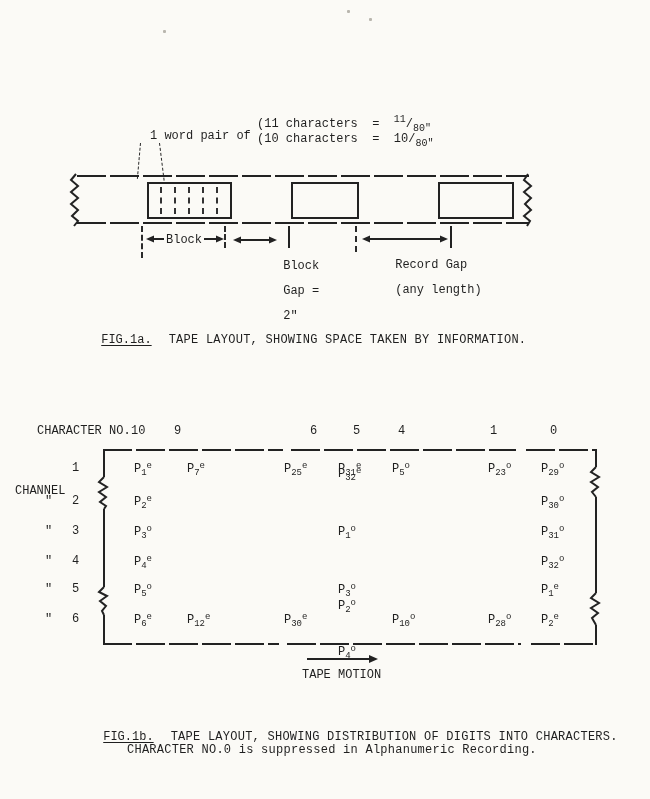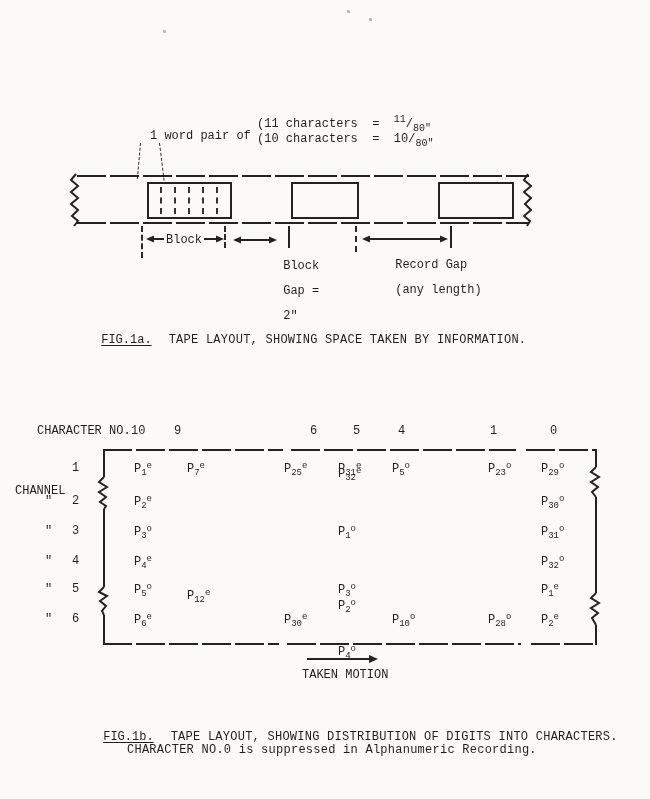--- a/index.html
+++ b/index.html
@@ -131,29 +131,29 @@
         <span class="t " style="left: 338px; top: 554px; margin-top: 44px;">P<sub>2</sub><sup>o</sup></span>
         <span class="t " style="left: 541px; top: 554px;">P<sub>32</sub><sup>o</sup></span>
         <span class="t " style="left: 45px; top: 582px;">"</span>
         <span class="t " style="left: 72px; top: 582px;">5</span>
         <span class="t " style="left: 134px; top: 582px;">P<sub>5</sub><sup>o</sup></span>
         <span class="t " style="left: 338px; top: 582px;">P<sub>3</sub><sup>o</sup></span>
         <span class="t " style="left: 541px; top: 582px;">P<sub>1</sub><sup>e</sup></span>
         <span class="t " style="left: 45px; top: 612px;">"</span>
         <span class="t " style="left: 72px; top: 612px;">6</span>
         <span class="t " style="left: 134px; top: 612px;">P<sub>6</sub><sup>e</sup></span>
-        <span class="t " style="left: 187px; top: 588px;">P<sub>12</sub><sup>e</sup></span>
+        <span class="t " style="left: 187px; top: 612px;">P<sub>12</sub><sup>e</sup></span>
         <span class="t " style="left: 284px; top: 612px;">P<sub>30</sub><sup>e</sup></span>
         <span class="t " style="left: 338px; top: 644px;">P<sub>4</sub><sup>o</sup></span>
         <span class="t " style="left: 392px; top: 612px;">P<sub>10</sub><sup>o</sup></span>
         <span class="t " style="left: 488px; top: 612px;">P<sub>28</sub><sup>o</sup></span>
         <span class="t " style="left: 541px; top: 612px;">P<sub>2</sub><sup>e</sup></span>
       </div>
 
-    <div class="t" style="left:302px;top:668px">TAKEN MOTION</div>
+    <div class="t" style="left:302px;top:668px">TAPE MOTION</div>
 
     <div class="t" style="left:60px;top:715px">
       <span class="u">FIG.1b.</span><span class="cap-text">TAPE LAYOUT, SHOWING DISTRIBUTION OF DIGITS INTO CHARACTERS.</span>
     </div>
     <div class="t" style="left:127px;top:743px;letter-spacing:0.25px">CHARACTER NO.0 is suppressed in Alphanumeric Recording.</div>
   </div>
 
   <svg class="overlay" width="650" height="799" viewBox="0 0 650 799">
     <g stroke="#222" stroke-width="2" fill="none">
 

